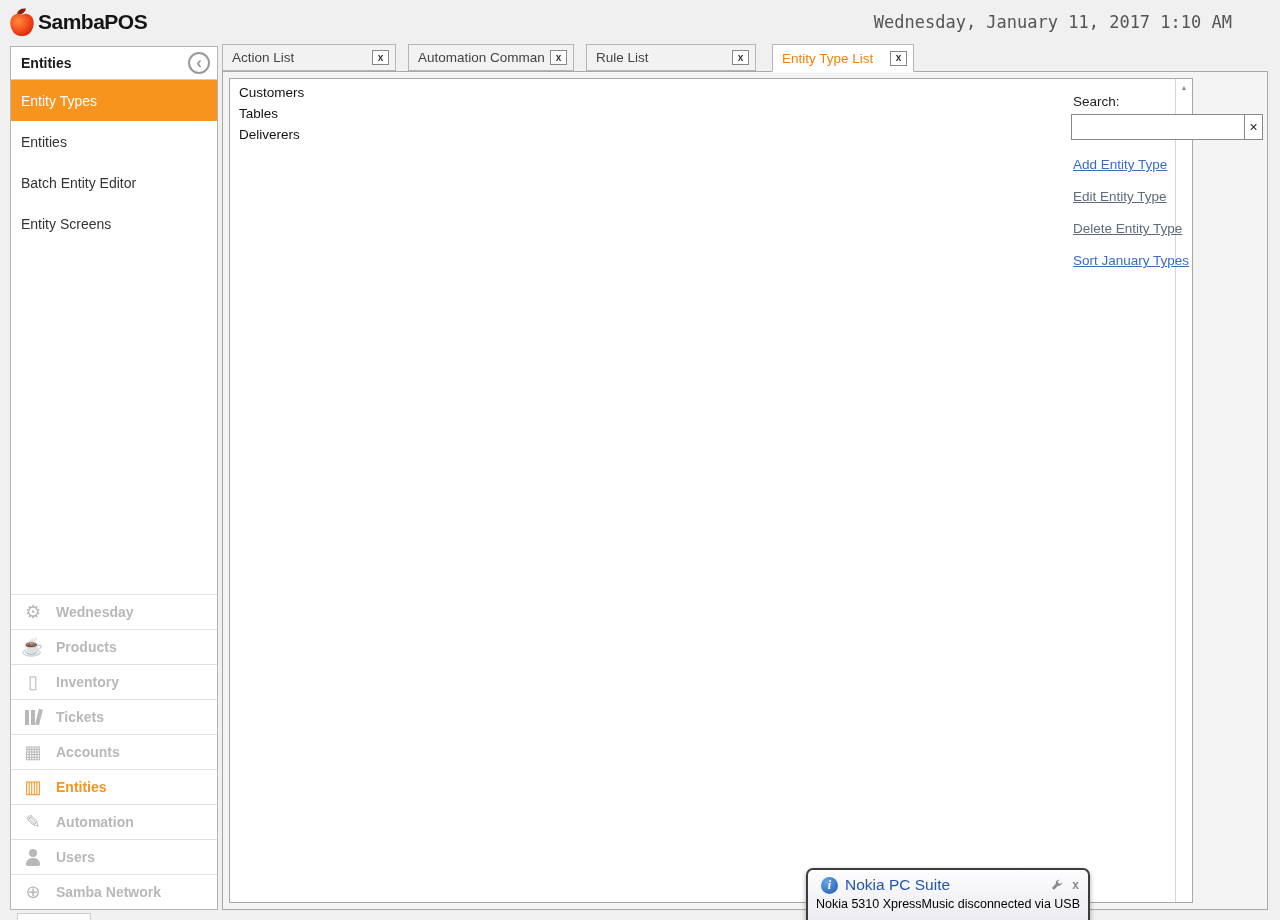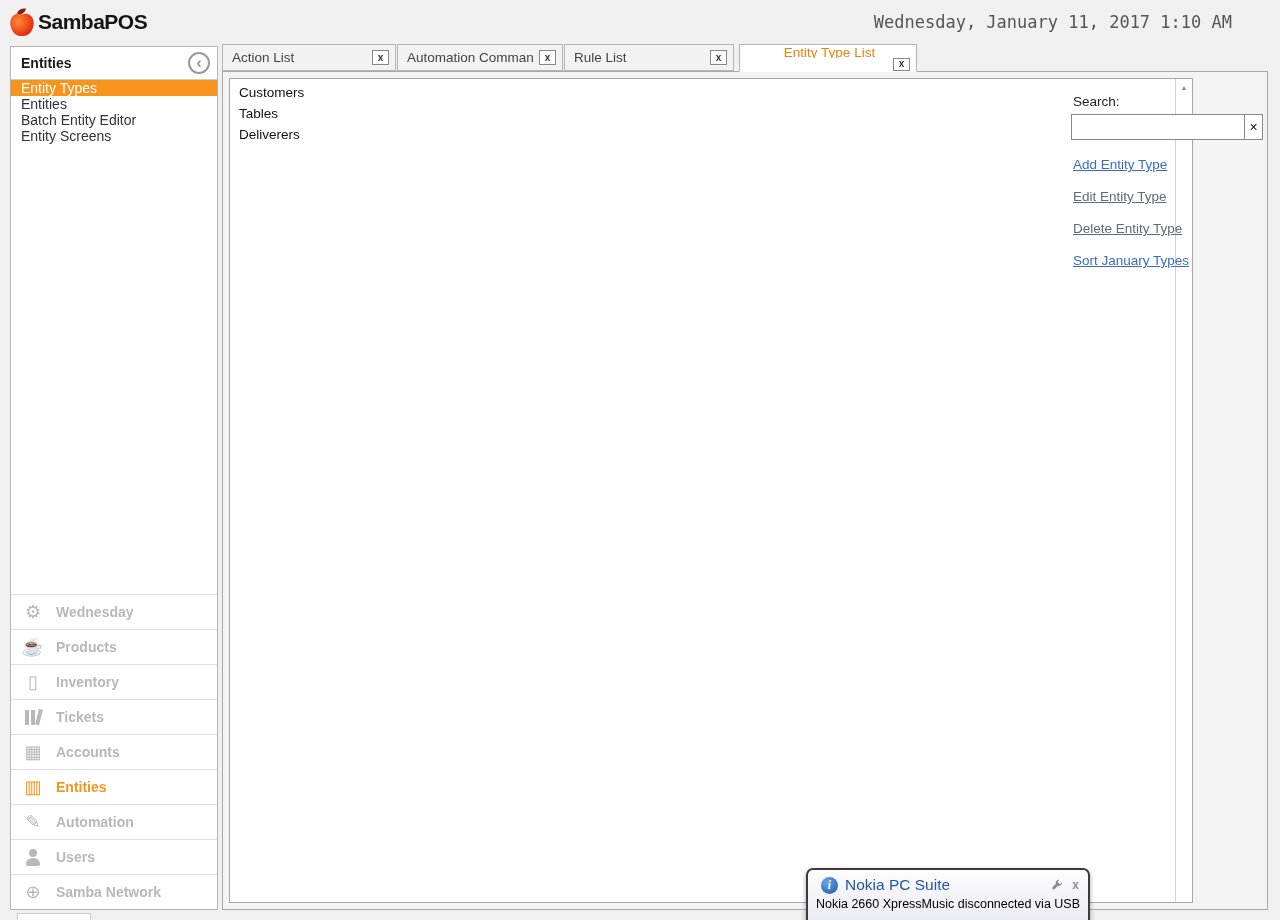--- a/index.html
+++ b/index.html
@@ -14,46 +14,46 @@
   .topbar { position:absolute; left:0; top:0; width:1246px; height:44px; background:#f0f0f0; display:flex; align-items:center; }
   .logo { display:flex; align-items:center; gap:2px; padding-left:8px; }
   .logo-text { font-size:21px; font-weight:bold; color:#141414; letter-spacing:-0.5px; }
   .datetime { margin-left:auto; padding-right:14px; font-family:"DejaVu Sans Mono", monospace; font-size:17px; color:#555; }
 
   
   .sidebar { position:absolute; left:10px; top:46px; width:208px; height:864px; background:#fff; border:1px solid #b5b5b5; display:flex; flex-direction:column; }
   .sidebar-header { height:33px; border-bottom:1px solid #ccc; display:flex; align-items:center; padding:0 7px 0 10px; flex-shrink:0; }
   .sidebar-title { font-size:14px; font-weight:bold; color:#1a1a1a; }
   .back-btn { margin-left:auto; width:22px; height:22px; border:2px solid #9a9a9a; border-radius:50%; color:#9a9a9a; display:flex; align-items:center; justify-content:center; font-size:17px; font-weight:bold; line-height:1; padding-bottom:2px; cursor:pointer; }
-  .nav-item { height:16px; display:flex; align-items:center; padding:0 10px; font-size:14px; color:#333; cursor:pointer; flex-shrink:0; }
+  .nav-item { height:41px; display:flex; align-items:center; padding:0 10px; font-size:14px; color:#333; cursor:pointer; flex-shrink:0; }
   .nav-item.selected { background:#F7941E; color:#fff; }
   .sidebar-spacer { flex:1; }
   .section-row { height:35px; border-top:1px solid #e0e0e0; display:flex; align-items:center; padding:0 10px; gap:11px; cursor:pointer; color:#b8b8b8; flex-shrink:0; }
   .section-row .s-icon { width:24px; display:flex; justify-content:center; align-items:center; font-size:18px; line-height:1; }
   .section-row .s-label { font-size:14px; font-weight:bold; }
   .section-row.active { color:#F7941E; }
 
   
   .i-books { position:relative; width:16px; height:16px; display:inline-block; }
   .i-books::before { content:""; position:absolute; left:0; top:1px; width:4px; height:15px; background:currentColor; box-shadow:6px 0 0 currentColor; }
   .i-books::after { content:""; position:absolute; left:12px; top:0; width:4px; height:16px; background:currentColor; transform:rotate(14deg); }
   .i-person { position:relative; width:16px; height:16px; display:inline-block; }
   .i-person::before { content:""; position:absolute; left:4px; top:0; width:8px; height:8px; border-radius:50%; background:currentColor; }
   .i-person::after { content:""; position:absolute; left:1px; top:8.5px; width:14px; height:8px; border-radius:7px 7px 2px 2px; background:currentColor; }
 
   
   .partial-box { position:absolute; left:17px; top:913px; width:74px; height:12px; background:#fdfdfd; border:1px solid #ccc; }
 
   
-  .tabstrip { position:absolute; left:222px; top:44px; height:28px; display:flex; gap:1px; }
+  .tabstrip { position:absolute; left:222px; top:44px; height:28px; display:flex; gap:12px; }
   .tab { height:27px; border:1px solid #b5b5b5; background:#f2f2f2; display:flex; align-items:center; padding:0 6px 0 9px; font-size:13.5px; color:#444; cursor:pointer; overflow:hidden; }
   .tab .tab-label { white-space:nowrap; overflow:hidden; }
   .tab-close { margin-left:auto; min-width:17px; width:17px; height:15px; background:#fff; border:1px solid #888; display:flex; align-items:center; justify-content:center; font-size:10px; font-weight:bold; color:#333; line-height:1; cursor:pointer; }
   .tab.t1 { width:174px; } .tab.t2 { width:166px; } .tab.t2 .tab-label{margin-right:2px;} .tab.t3 { width:170px; }
-  .tab.t4 { width:178px; margin-left:4px;flex-direction:column; }
+  .tab.t4 { width:142px; margin-left:4px; }
   .tab.active { background:#fff; color:#EE820D; height:28px; border-bottom:1px solid #fff; position:relative; z-index:3; }
 
   
   .content { position:absolute; left:222px; top:71px; width:1046px; height:839px; background:#f4f4f4; border:1px solid #a8a8a8; }
   .listbox { position:absolute; left:6px; top:6px; width:964px; height:825px; background:#fff; border:1px solid #a8a8a8; }
   .list-items { padding-top:3px; }
   .list-item { padding:3px 9px; font-size:13.5px; color:#111; cursor:pointer; }
   .scrollbar { position:absolute; right:0; top:0; bottom:0; width:17px; background:#fff; border-left:1px solid #d5d5d5; }
   .scroll-up { display:block; text-align:center; font-size:7px; color:#8a8a8a; padding-top:5px; cursor:pointer; }
 
@@ -203,14 +203,14 @@
     <span class="toast-title">Nokia PC Suite</span>
     <span class="toast-tools">
       <span style="display:inline-flex;">
         <svg width="12" height="12" viewBox="0 0 16 16">
             <path d="M14.5 4.2 a4.2 4.2 0 0 1 -5.3 4.8 L5 13.2 a1.9 1.9 0 0 1 -2.7-2.7 L6.5 6.3 a4.2 4.2 0 0 1 4.8-5.3 L8.6 3.7 l3.2 3.2 2.7-2.7 Z" fill="#8a8a92"></path>
           </svg>
       </span>
       <span class="toast-close">x</span>
     </span>
   </div>
-  <div class="toast-msg">Nokia 2660 XpressMusic disconnected via USB</div>
+  <div class="toast-msg">Nokia 5310 XpressMusic disconnected via USB</div>
 </div>
 
 </body></html>

